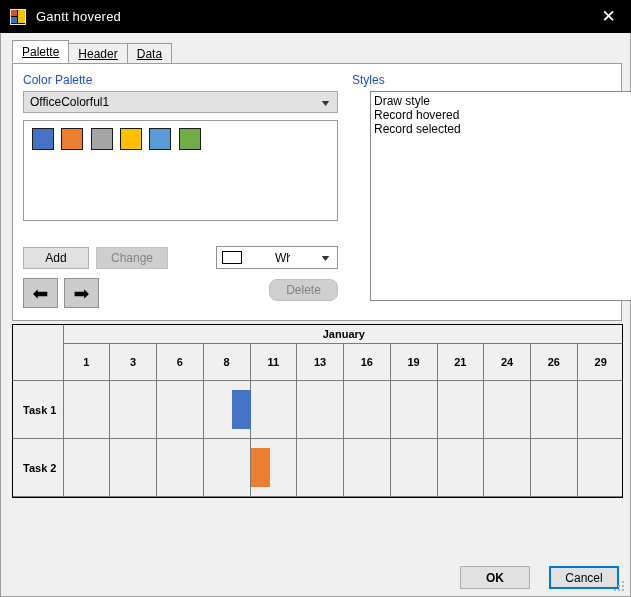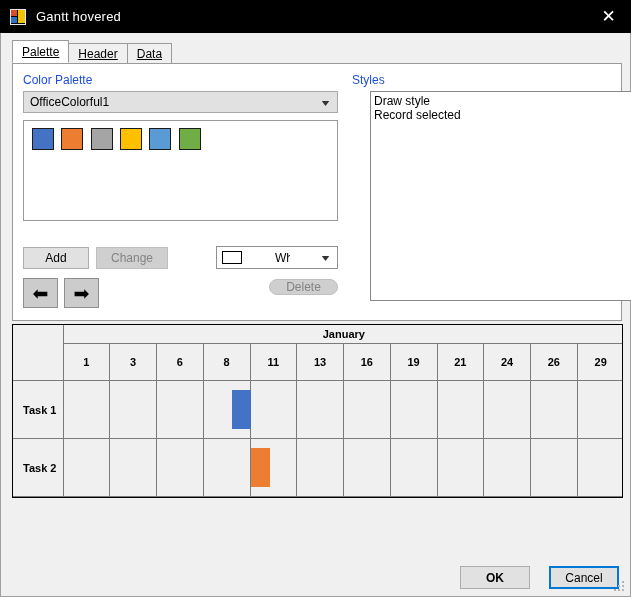--- a/index.html
+++ b/index.html
@@ -366,26 +366,27 @@
     <div class="btn arrow" style="left:51px; top:214px; width:35px; height:30px;">
       <span class="arrow-glyph">➡</span>
     </div>
 
     <div class="combo colorcombo" style="left:203px; top:182px; width:122px; height:23px;">
       <span class="color-chip"></span>
       <span class="combo-text">White</span>
       <span class="chev"><span class="chev-glyph">▾</span></span>
     </div>
 
-    <div class="btn disabled" style="left:256px; top:215px; width:69px; height:16px;border-radius:8px;">Delete</div>
+    <div class="btn disabled" style="left:256px; top:215px; width:69px; height:22px;border-radius:8px;">Delete</div>
 
     <div class="group-label" style="left:339px; top:9px;">Styles</div>
 
     <div class="listbox" style="left:339px; top:27px; width:262px; height:210px;margin-left:18px;">
       <div class="li">Draw style</div>
+      <div class="li">Record hovered</div>
       <div class="li">Record selected</div>
     </div>
 
   </div>
 
   <div class="gantt">
     <table class="gantt-table">
       <colgroup>
         <col style="width:50px">
         <col span="12" style="width:46.75px">

